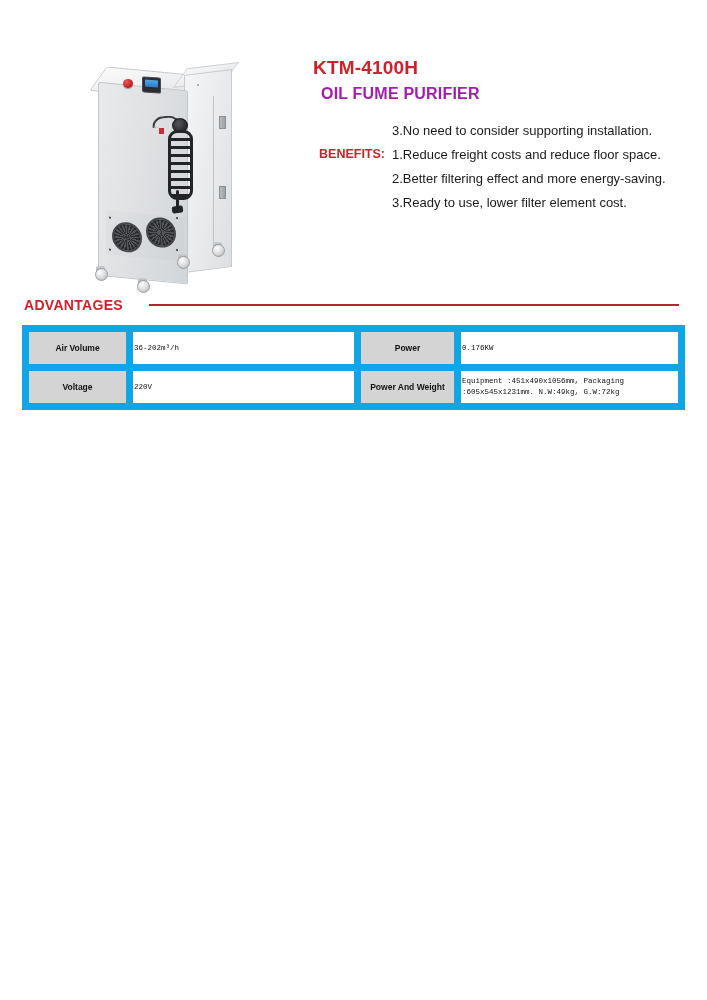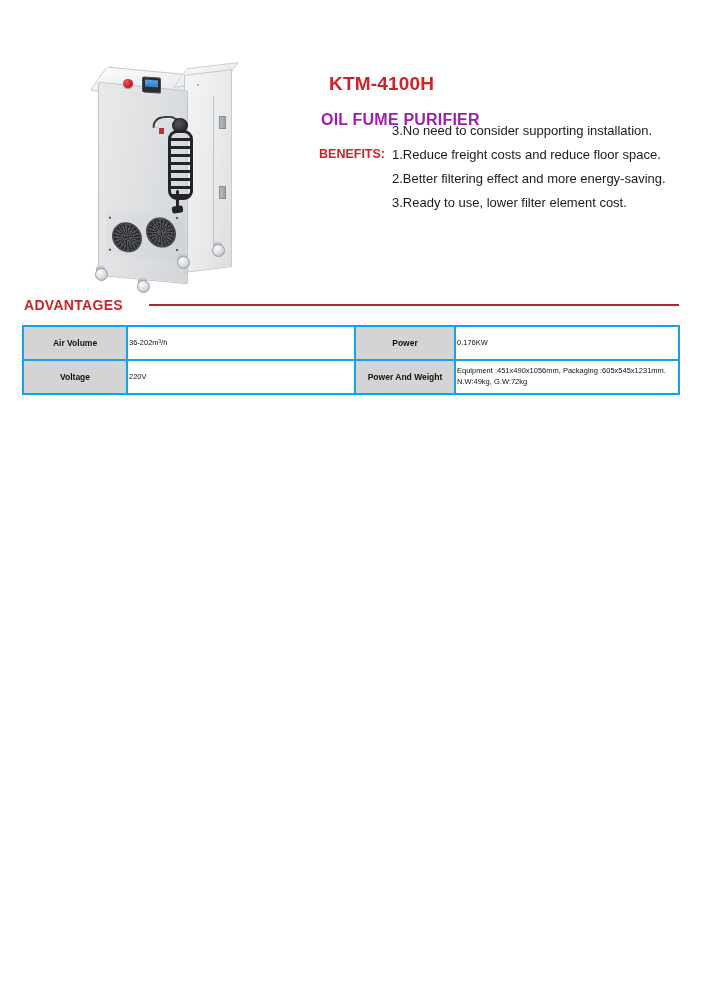--- a/index.html
+++ b/index.html
@@ -260,21 +260,21 @@
   .title-block {
     position: absolute;
     left: 313px;
     top: 58px;
   }
   .model-title {
     font-size: 19px;
     font-weight: bold;
     color: #cc2229;
     letter-spacing: .2px;
-    margin: 16px;
+    margin: 0;
     line-height: 1.1;
   }
   .product-subtitle {
     font-size: 16px;
     font-weight: bold;
     color: #a21caf;
     margin: 6px 0 0 8px;
     letter-spacing: .2px;
     line-height: 1.1;
   }
@@ -341,36 +341,37 @@
 
   .params-table {
     position: absolute;
     left: 22px;
     top: 325px;
     width: 656px;
     border-collapse: collapse;
     table-layout: fixed;
   }
   .params-table td {
-    border: 2px solid #0ea5e9;
+    border: 7px solid #0ea5e9;
     height: 30px;
     vertical-align: middle;
     font-size: 8.5px;
     color: #111111;
   }
   .params-table td.key {
     background: #d4d4d4;
     text-align: center;
     font-weight: 600;
     font-size: 8.5px;
   }
   .params-table td.val {
     background: #ffffff;
     font-size: 7.5px;
     line-height: 1.45;
+    font-family: Liberation Mono, monospace;
   }
   .col-k1 { width: 104px; }
   .col-v1 { width: 228px; }
   .col-k2 { width: 100px; }
   .col-v2 { width: 224px; }
 </style>
 </head>
 <body>
 
 <div class="photo-area">

